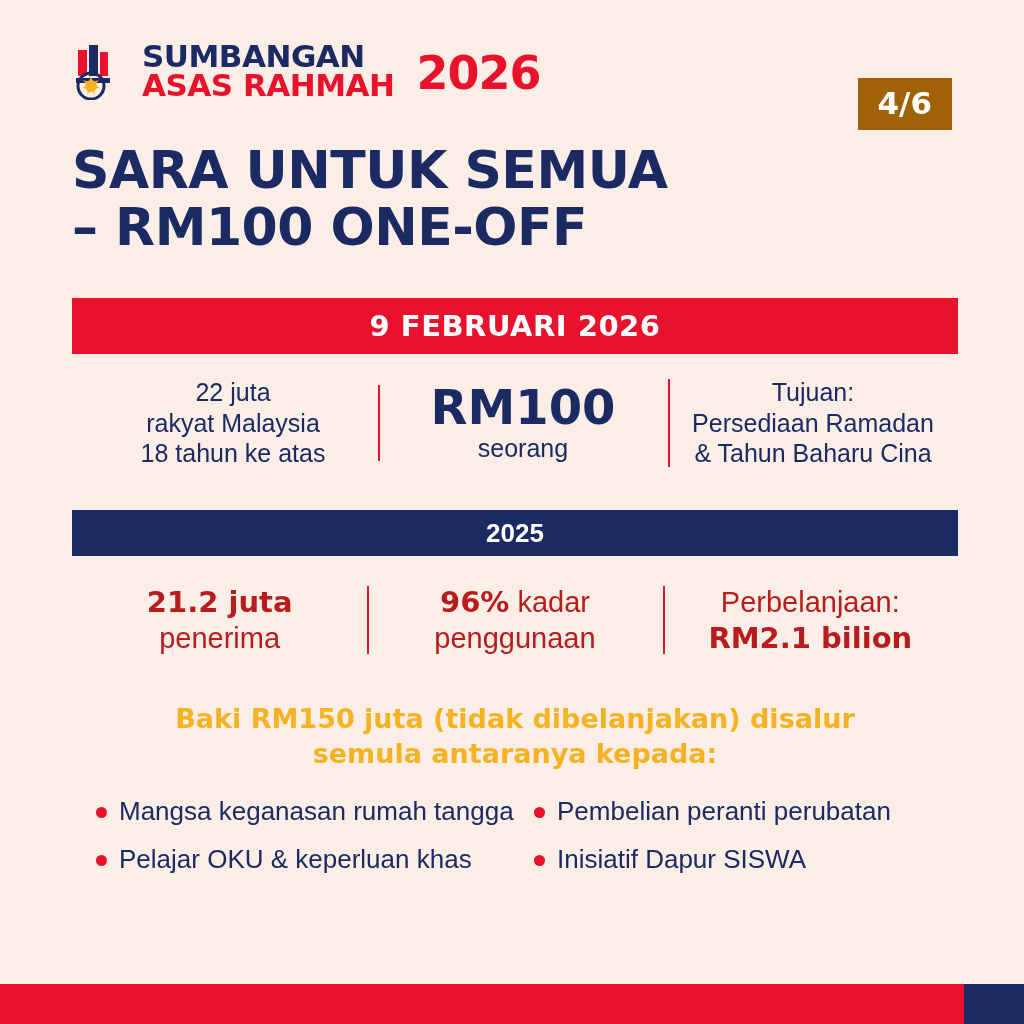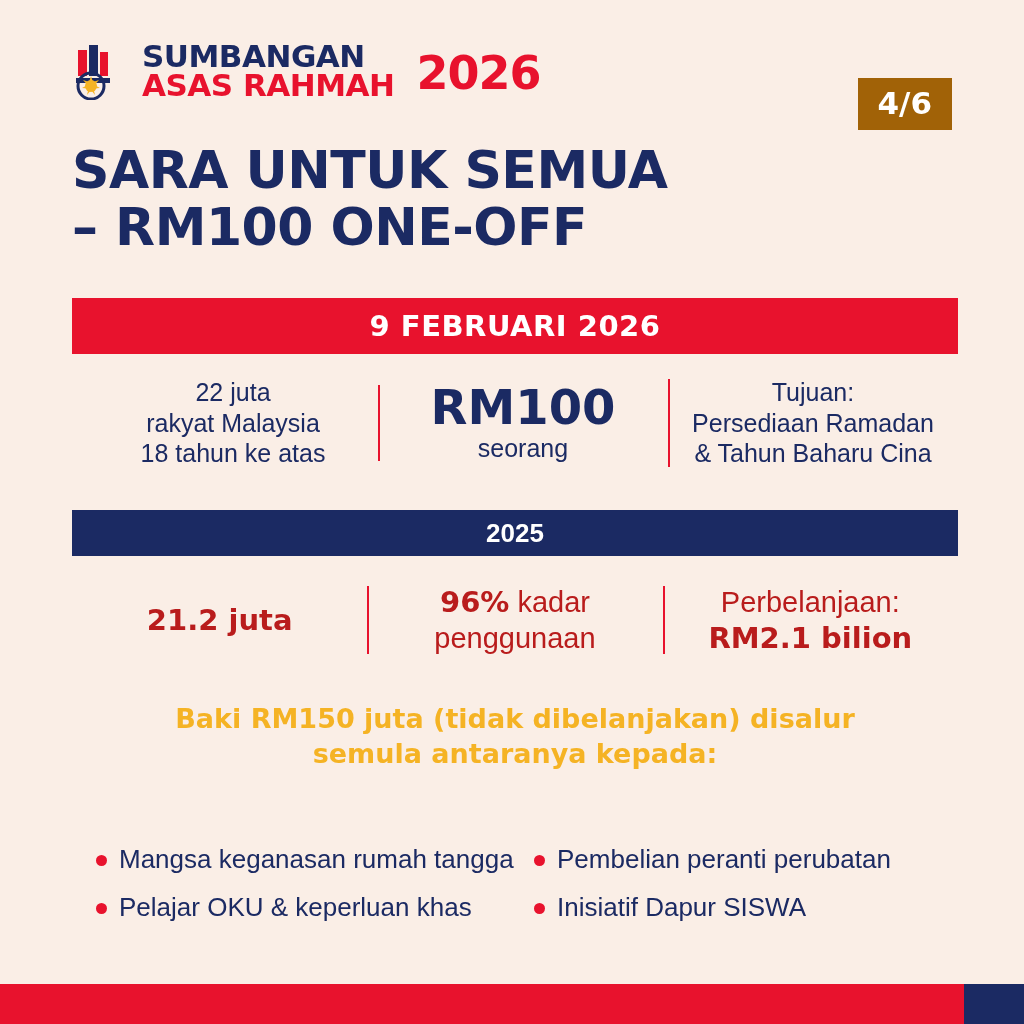--- a/index.html
+++ b/index.html
@@ -220,21 +220,21 @@
 
   
   .bullets {
     position: absolute;
     left: 96px;
     right: 70px;
     top: 795px;
     display: flex;
     gap: 18px;
   }
-  .bul-col { flex: 1 1 0; margin-top: 48px; }
+  .bul-col { flex: 1 1 0; }
   .bul {
     display: flex;
     align-items: flex-start;
     margin-bottom: 16px;
   }
   .dot {
     width: 11px;
     height: 11px;
     border-radius: 50%;
     background: #e8122d;
@@ -320,20 +320,21 @@
       <div class="plain">Persediaan Ramadan</div>
       <div class="plain">&amp; Tahun Baharu Cina</div>
     </div>
   </div>
 
   <div class="banner-navy">2025</div>
 
   <div class="row2025">
     <div class="cell">
       <div class="stat-line"><b>21.2 juta</b></div>
+      <div class="stat-line">penerima</div>
     </div>
     <div class="cell sep">
       <div class="stat-line"><b>96%</b><span> kadar</span></div>
       <div class="stat-line">penggunaan</div>
     </div>
     <div class="cell sep">
       <div class="stat-line">Perbelanjaan:</div>
       <div class="stat-line"><b>RM2.1 bilion</b></div>
     </div>
   </div>

